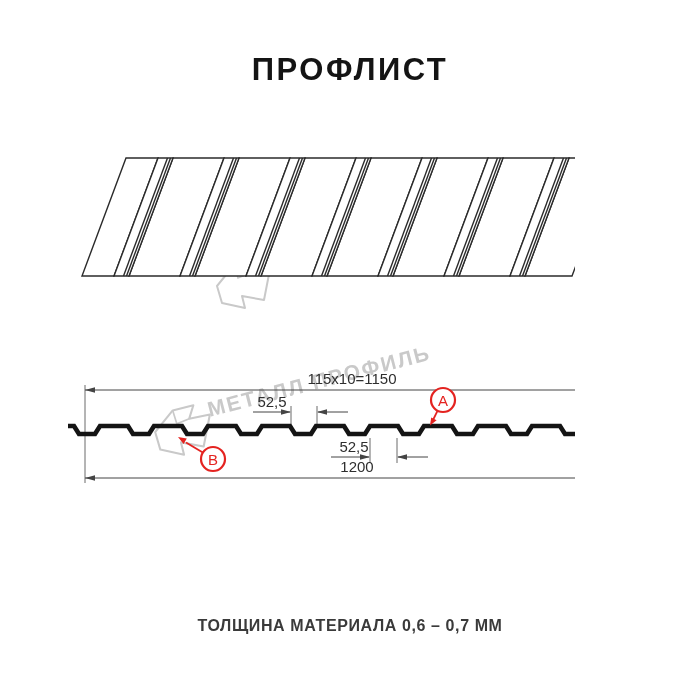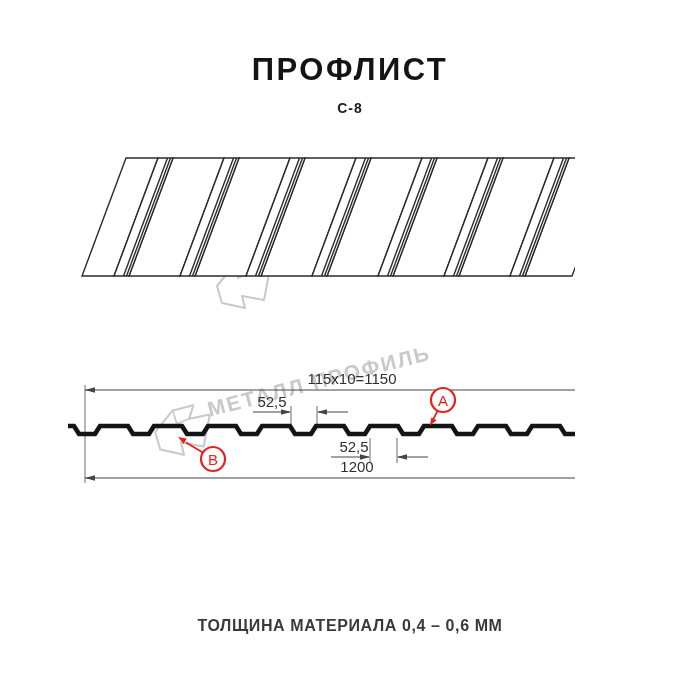--- a/index.html
+++ b/index.html
@@ -17,21 +17,20 @@
   .wm2{left:208px;top:398px;font-size:21px;transform:rotate(-14.5deg);}
   svg{position:absolute;display:block;}
   .abs{position:absolute;}
 </style>
 </head>
 <body>
 
 <div class="page">
 
   <div class="title">ПРОФЛИСТ</div>
-  <div class="subtitle">С-8</div>
 
   <svg class="abs" style="left:212px;top:258px;" width="62" height="52" viewBox="0 0 62 52">
     <path d="M5,28 L22,7 L42,2 L38,15 L58,11 L52,42 L30,38 L33,50 L10,45 Z" fill="none" stroke="#c9c9c9" stroke-width="2" stroke-linejoin="round"></path>
     <path d="M22,7 L26,20 L38,15" fill="none" stroke="#c9c9c9" stroke-width="1.6"></path>
   </svg>
   <div class="wm-text wm1">МЕТАЛЛ ПРОФИЛЬ</div>
 
   <svg style="left:50px;top:128px;" width="630" height="165" viewBox="0 0 630 165">
     <g fill="#ffffff" stroke="#2b2b2b" stroke-width="1.4" stroke-linejoin="miter">
 
@@ -162,15 +161,15 @@
     </g>
 
     <g>
       <line x1="202.8" y1="452.6" x2="186" y2="442.5" stroke="#e42320" stroke-width="1.8"></line>
       <polygon points="178,437 186.8,438.5 183.6,443.9" fill="#e42320"></polygon>
       <circle cx="213" cy="459" r="12" fill="#ffffff" stroke="#e42320" stroke-width="2.2"></circle>
       <text x="213" y="464.5" text-anchor="middle" font-size="15" fill="#e42320">B</text>
     </g>
   </svg>
 
-  <div class="footer-caption">ТОЛЩИНА МАТЕРИАЛА 0,4 – 0,6 ММ</div>
+  <div class="footer-caption">ТОЛЩИНА МАТЕРИАЛА 0,6 – 0,7 ММ</div>
 
 </div>
 
 </body></html>

